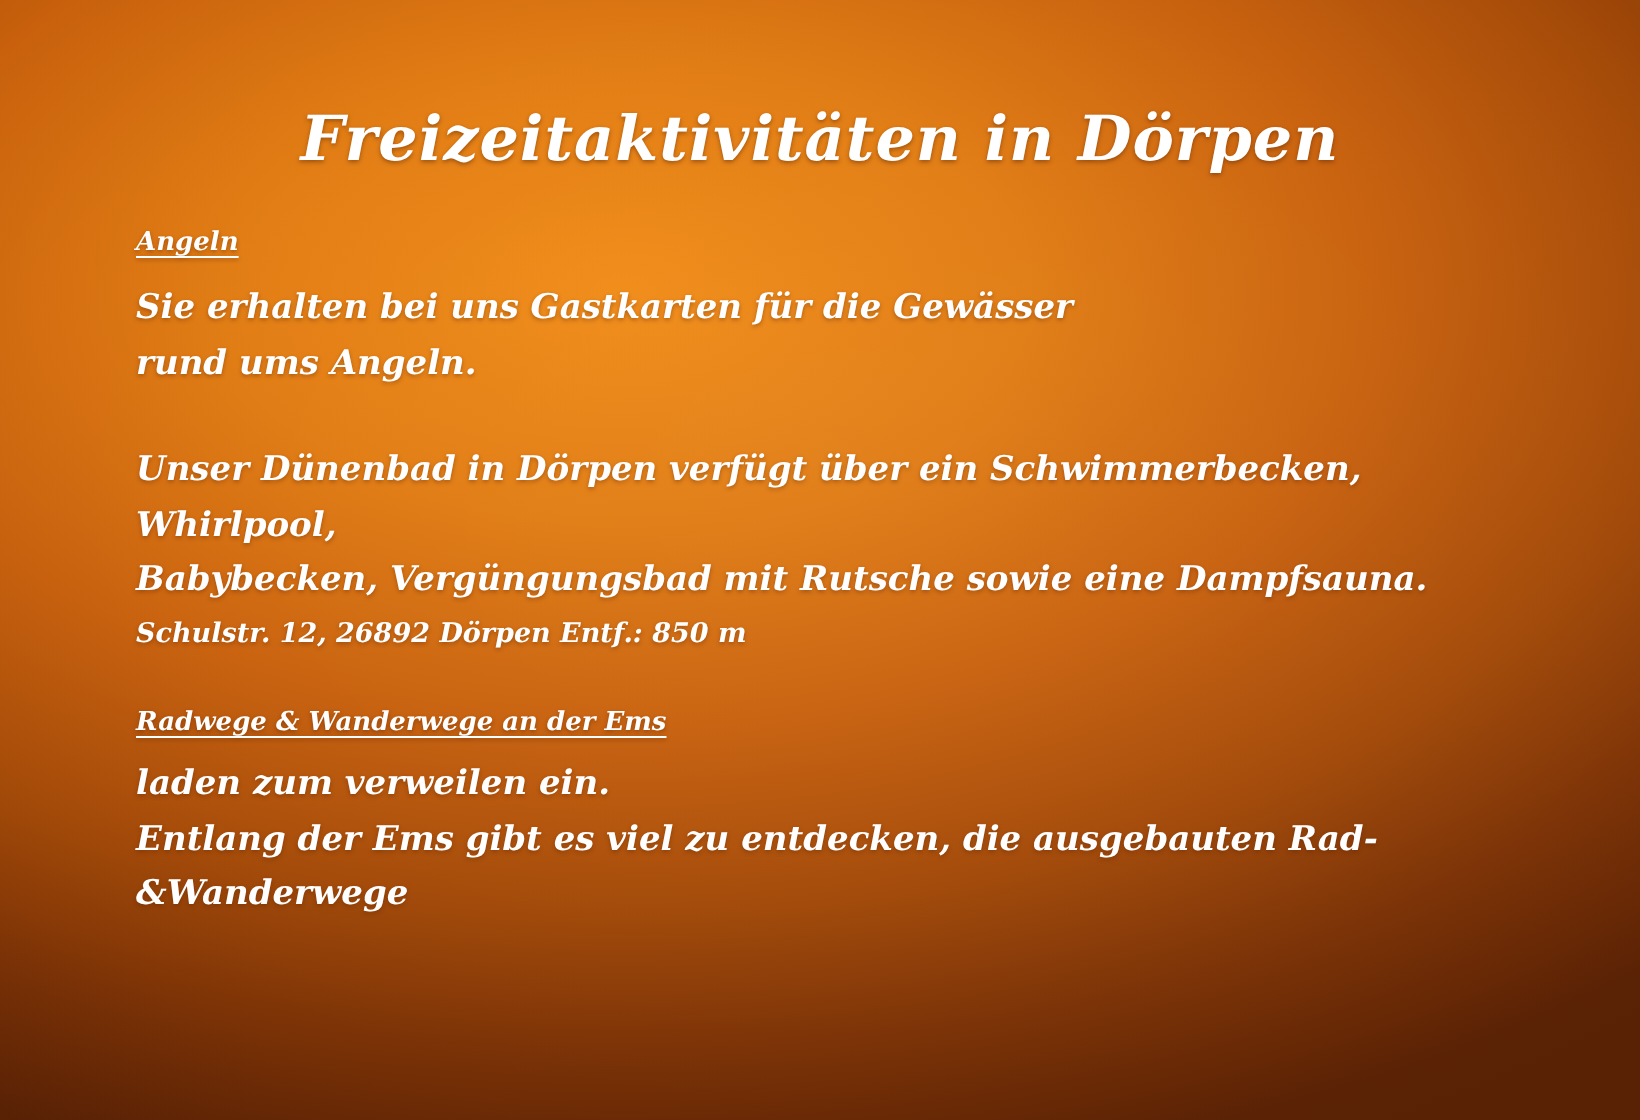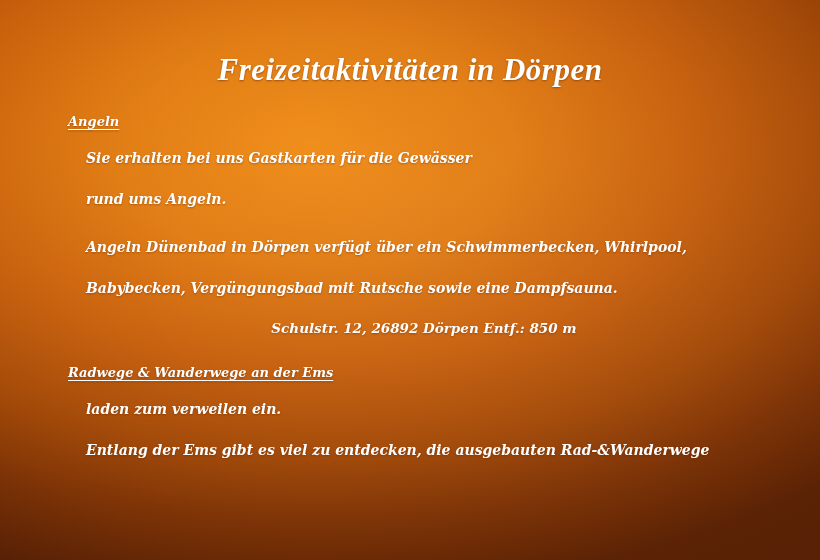--- a/index.html
+++ b/index.html
@@ -36,58 +36,56 @@
     z-index: 2;
     text-align: center;
     font-size: 31px;
     font-style: italic;
     font-weight: bold;
     letter-spacing: 0.5px;
     padding-top: 52px;
     margin: 0 0 26px 0;
     color: #ffffff;
     text-shadow: 0 1px 2px rgba(90,35,0,0.5);
-    font-family: Liberation Serif, serif;
   }
   .content {
     position: relative;
     z-index: 2;
     padding-left: 28px;
   }
   .section {
     margin-bottom: 20px;
   }
   .section-heading {
     font-size: 13px;
     font-style: italic;
     font-weight: bold;
     text-decoration: underline;
     text-underline-offset: 3px;
     margin: 0 0 10px 0;
     color: #ffffff;
     text-shadow: 0 1px 2px rgba(90,35,0,0.45);
   }
   .section-line {
-    font-size: 14px;
+    font-size: 17px;
     font-style: italic;
     font-weight: bold;
     line-height: 1.62;
-    margin: 18px;
+    margin: 0;
     color: #ffffff;
     text-shadow: 0 1px 2px rgba(90,35,0,0.4);
   }
   .section-note {
     font-size: 13.5px;
     font-style: italic;
     font-weight: bold;
     line-height: 1.6;
     margin: 2px 0 0 0;
     color: #ffffff;
     text-shadow: 0 1px 2px rgba(90,35,0,0.4);
-    text-align: center;
   }
   #sec-angeln { margin-top: 2px; }
   #sec-angeln .section-heading { margin-bottom: 12px; }
   #sec-schwimmbad { margin-top: 26px; }
   #sec-radwege { margin-top: 26px; }
 </style>
 </head>
 <body>
 
 <div class="page">
@@ -96,21 +94,21 @@
 
   <div class="content">
 
     <div class="section" id="sec-angeln">
       <div class="section-heading">Angeln</div>
       <p class="section-line">Sie erhalten bei uns Gastkarten für die Gewässer</p>
       <p class="section-line">rund ums Angeln.</p>
     </div>
 
     <div class="section" id="sec-schwimmbad">
-      <p class="section-line">Angeln Dünenbad in Dörpen verfügt über ein Schwimmerbecken, Whirlpool,</p>
+      <p class="section-line">Unser Dünenbad in Dörpen verfügt über ein Schwimmerbecken, Whirlpool,</p>
       <p class="section-line">Babybecken, Vergüngungsbad mit Rutsche sowie eine Dampfsauna.</p>
       <p class="section-note">Schulstr. 12, 26892 Dörpen Entf.: 850 m</p>
     </div>
 
     <div class="section" id="sec-radwege">
       <div class="section-heading">Radwege &amp; Wanderwege an der Ems</div>
       <p class="section-line">laden zum verweilen ein.</p>
       <p class="section-line">Entlang der Ems gibt es viel zu entdecken, die ausgebauten Rad-&amp;Wanderwege</p>
     </div>
 

